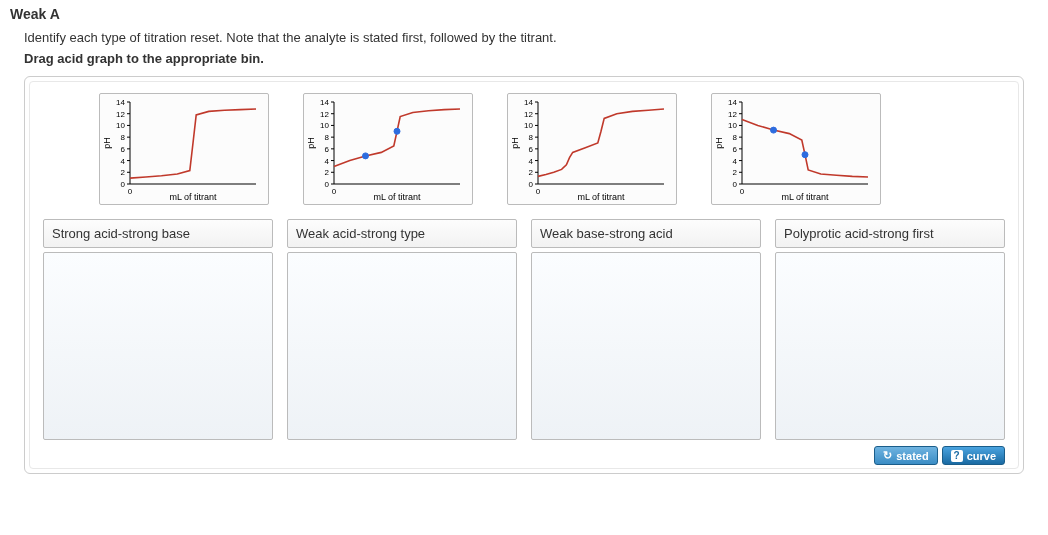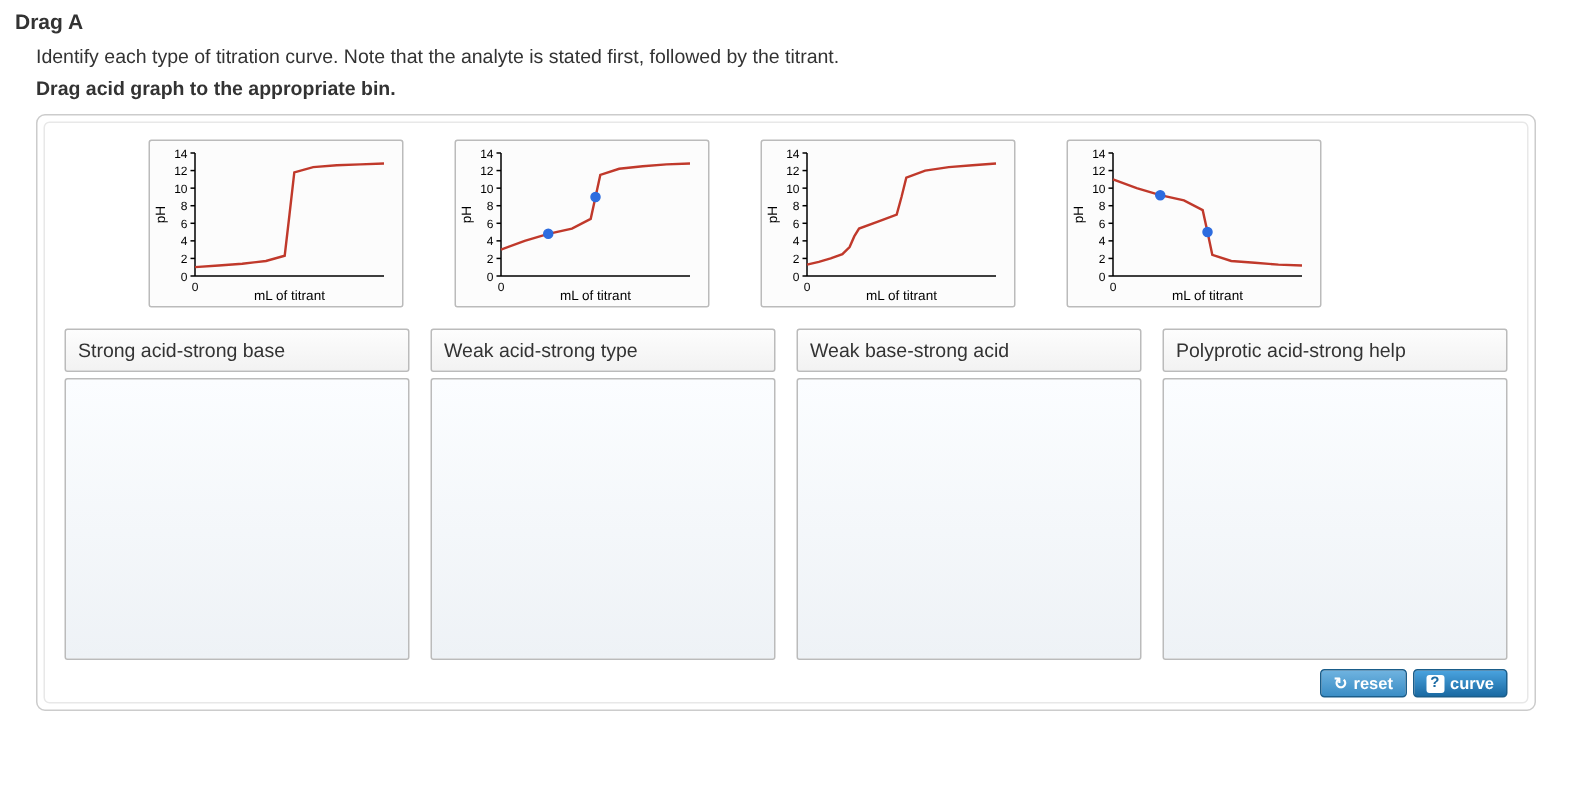--- a/index.html
+++ b/index.html
@@ -80,22 +80,22 @@
     display: inline-flex; align-items: center; gap: 4px;
   }
   .btn-reset { background: linear-gradient(#6fb3e0,#3b8dc5); }
   .btn-help  { background: linear-gradient(#4aa3df,#1a6aa3); }
   .btn .q { display:inline-block; width:12px; height:12px; background:#fff; color:#1a6aa3; border-radius:2px; font-size:10px; line-height:12px; text-align:center; }
   .btn .r { font-size:11px; }
 </style>
 </head>
 <body>
 
-<div class="part-heading">Drag A</div>
-<div class="question-text">Identify each type of titration curve. Note that the analyte is stated first, followed by the titrant.</div>
+<div class="part-heading">Weak A</div>
+<div class="question-text">Identify each type of titration reset. Note that the analyte is stated first, followed by the titrant.</div>
 <div class="instruction">Drag acid graph to the appropriate bin.</div>
 
 <div class="workspace">
   <div class="inner-border"></div>
 
   <div class="draggable-row">
 
     <div class="graph-card">
       <svg width="160" height="104" viewBox="0 0 160 104">
           <line x1="28" y1="4" x2="28" y2="86" stroke="#000" stroke-width="1"></line>
@@ -217,28 +217,28 @@
     </div>
     <div class="bin">
       <div class="bin-label">Weak acid-strong type</div>
       <div class="bin-drop"></div>
     </div>
     <div class="bin">
       <div class="bin-label">Weak base-strong acid</div>
       <div class="bin-drop"></div>
     </div>
     <div class="bin">
-      <div class="bin-label">Polyprotic acid-strong help</div>
+      <div class="bin-label">Polyprotic acid-strong first</div>
       <div class="bin-drop"></div>
     </div>
   </div>
 
   <div class="footer-btns">
     <button class="btn btn-reset">
       <span class="r">↻</span>
-      <span>reset</span>
+      <span>stated</span>
     </button>
     <button class="btn btn-help">
       <span class="q">?</span>
       <span>curve</span>
     </button>
   </div>
 </div>
 
 </body></html>

